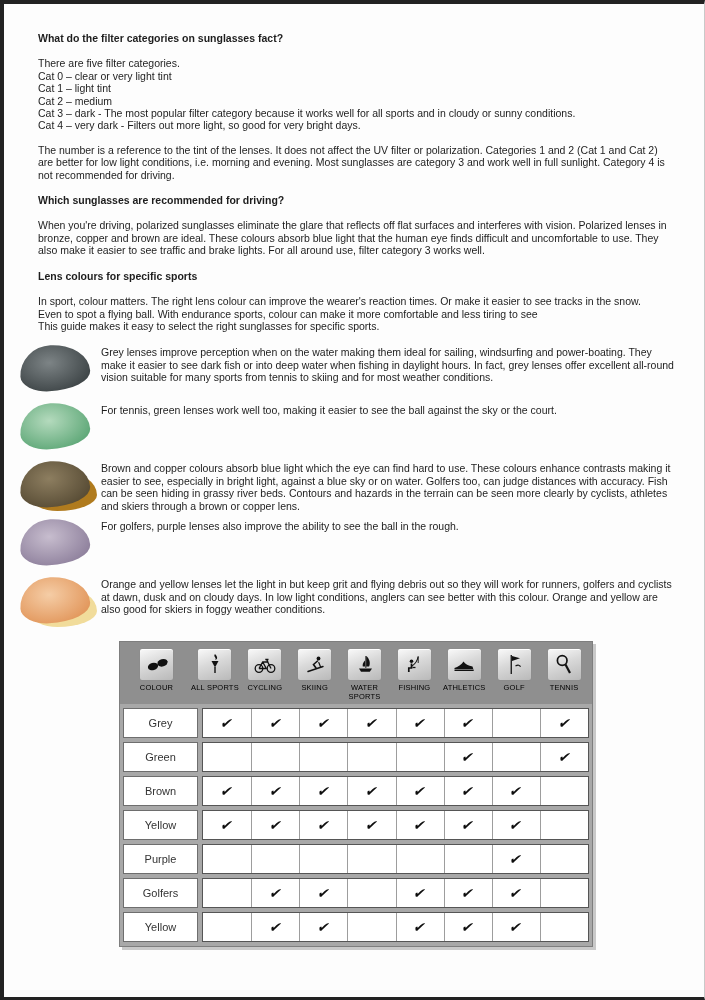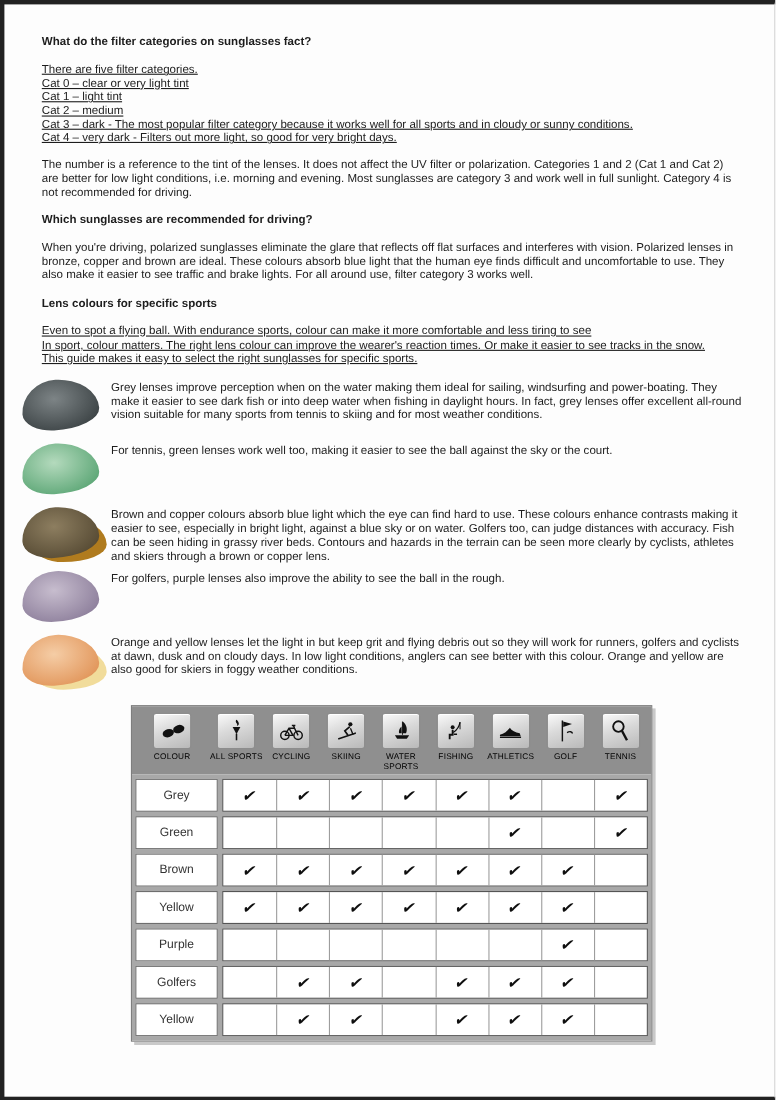--- a/index.html
+++ b/index.html
@@ -8,21 +8,21 @@
     background:#fdfdfd; overflow:hidden;
     border-left:4px solid #222; border-top:4px solid #222;
     border-bottom:3px solid #222; border-right:1px solid #c9c9c9;
     font-family:"Liberation Sans","DejaVu Sans",sans-serif;
     color:#1d1d1d; font-size:10.5px; line-height:12.4px;
   }
   .content { padding:28px 30px 0 34px; }
   .hd { font-weight:bold; margin:0 0 13px 0; }
   .hd.mt { margin-top:13px; }
   .para { margin:0 0 12px 0; }
-  .line { white-space:normal;text-decoration:underline; }
+  .line { white-space:normal; }
   .cats { margin:0 0 12px 0; }
 
   
   .lens-row { display:flex; align-items:flex-start; margin:0 0 5px -20px; }
   .lens-art { position:relative; flex:0 0 83px; height:53px; }
   .lens-back {
     position:absolute; left:13px; top:11px; width:66px; height:40px;
     border-radius:45% 55% 60% 40% / 65% 60% 40% 35%;
   }
   .lens-front {
@@ -84,22 +84,22 @@
       <div class="line">Cat 4 – very dark - Filters out more light, so good for very bright days.</div>
     </div>
 
     <div class="para">The number is a reference to the tint of the lenses. It does not affect the UV filter or polarization. Categories 1 and 2 (Cat 1 and Cat 2) are better for low light conditions, i.e. morning and evening. Most sunglasses are category 3 and work well in full sunlight. Category 4 is not recommended for driving.</div>
 
     <div class="hd mt">Which sunglasses are recommended for driving?</div>
     <div class="para">When you're driving, polarized sunglasses eliminate the glare that reflects off flat surfaces and interferes with vision. Polarized lenses in bronze, copper and brown are ideal. These colours absorb blue light that the human eye finds difficult and uncomfortable to use. They also make it easier to see traffic and brake lights. For all around use, filter category 3 works well.</div>
 
     <div class="hd mt">Lens colours for specific sports</div>
     <div class="para">
+      <div class="line">In sport, colour matters. The right lens colour can improve the wearer's reaction times. Or make it easier to see tracks in the snow.</div>
       <div class="line">Even to spot a flying ball. With endurance sports, colour can make it more comfortable and less tiring to see</div>
-      <div class="line">In sport, colour matters. The right lens colour can improve the wearer's reaction times. Or make it easier to see tracks in the snow.</div>
       <div class="line">This guide makes it easy to select the right sunglasses for specific sports.</div>
     </div>
 
     <div class="lens-row">
       <div class="lens-art">
 
         <div class="lens-front" style="background: radial-gradient(at 42% 38%, rgb(125, 132, 134) 0%, rgb(62, 69, 71) 78%);"></div>
       </div>
       <div class="lens-text">Grey lenses improve perception when on the water making them ideal for sailing, windsurfing and power-boating. They make it easier to see dark fish or into deep water when fishing in daylight hours. In fact, grey lenses offer excellent all-round vision suitable for many sports from tennis to skiing and for most weather conditions.</div>
     </div>

